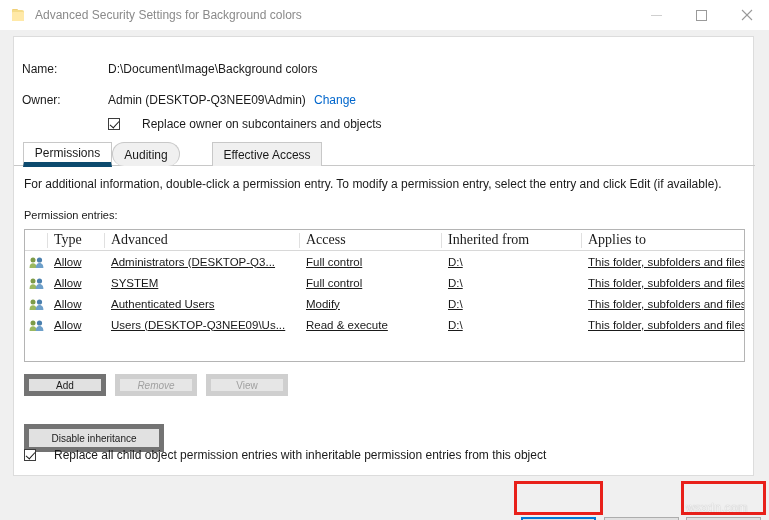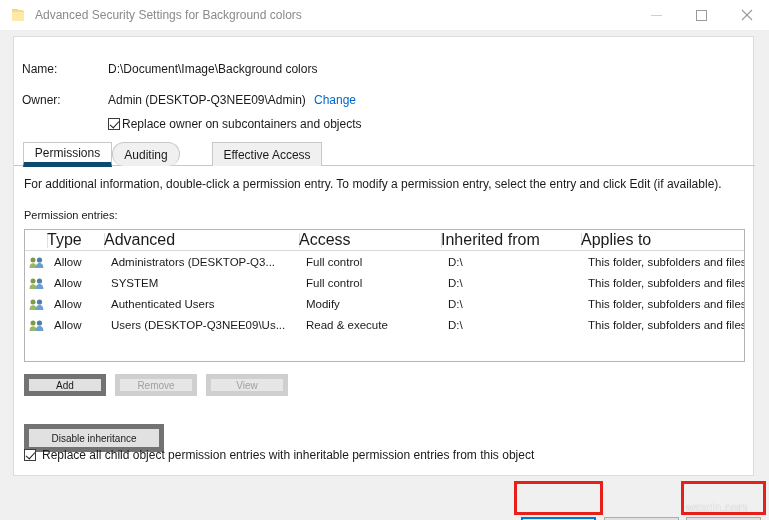--- a/index.html
+++ b/index.html
@@ -128,21 +128,21 @@
     width: 4px; height: 8px;
     border: solid #1a1a1a;
     border-width: 0 1.6px 1.6px 0;
     transform: rotate(42deg);
   }
   #owner-cb-row {
     position: absolute;
     left: 94px; top: 80px;
     font-size: 12px; color: #1a1a1a;
     white-space: nowrap;
-    display: flex; align-items: center; gap: 2px;
+    display: flex; align-items: center; gap: 22px;
   }
 
   
   #tabstrip {
     position: absolute;
     left: 0; top: 105px;
     width: 741px; height: 24px;
     border-bottom: 1px solid #c8c8c8;
   }
   .tab {
@@ -189,39 +189,42 @@
   }
   #perm-head {
     position: relative;
     height: 21px;
     background: #ffffff;
     border-bottom: 1px solid #d8d8d8;
   }
   .hcell {
     position: absolute;
     top: 0; height: 20px;
-    font-size: 16px; color: #1a1a1a;
+    font-size: 14px; color: #1a1a1a;
     display: flex; align-items: center;
+    padding-left: 7px;
+    font-family: Liberation Serif, serif;
   }
   .hsep {
     position: absolute;
     top: 3px; height: 15px;
     width: 1px; background: #e0e0e0;
   }
   .prow {
     position: relative;
     height: 21px;
   }
   .pcell {
     position: absolute;
     top: 0; height: 21px;
     font-size: 11.5px; color: #1a1a1a;
     display: flex; align-items: center;
     padding-left: 7px;
     white-space: nowrap;
+    text-decoration: underline;
   }
   .col-type { left: 22px;  width: 57px; }
   .col-prin { left: 79px;  width: 195px; }
   .col-acc  { left: 274px; width: 142px; }
   .col-inh  { left: 416px; width: 140px; }
   .col-app  { left: 556px; width: 165px; }
 
   .users-icon {
     position: absolute;
     left: 4px; top: 4px;
@@ -237,30 +240,30 @@
     border: 5px solid #737373;
     display: flex; align-items: center; justify-content: center;
     cursor: default;
   }
   .btn.disabled {
     color: #a0a0a0;
     background: #e6e6e6;
     border-color: #cfcfcf;
   }
   #btn-add       { left: 10px;  top: 337px; width: 82px; height: 22px; }
-  #btn-remove    { left: 101px; top: 337px; width: 82px; height: 22px; }
+  #btn-remove    { left: 101px; top: 337px; width: 82px; height: 22px; font-style: italic; }
   #btn-view      { left: 192px; top: 337px; width: 82px; height: 22px; }
   #btn-disable   { left: 10px;  top: 387px; width: 140px; height: 28px; }
 
   #replace-cb-row {
     position: absolute;
     left: 10px; top: 411px;
     font-size: 12px; color: #1a1a1a;
     white-space: nowrap;
-    display: flex; align-items: center; gap: 6px;
+    display: flex; align-items: center; gap: 18px;
   }
 
   
   .footer-btn {
     position: absolute;
     font-size: 12px;
     color: #1a1a1a;
     background: #e1e1e1;
     border: 1px solid #adadad;
     display: flex; align-items: center; justify-content: center;

